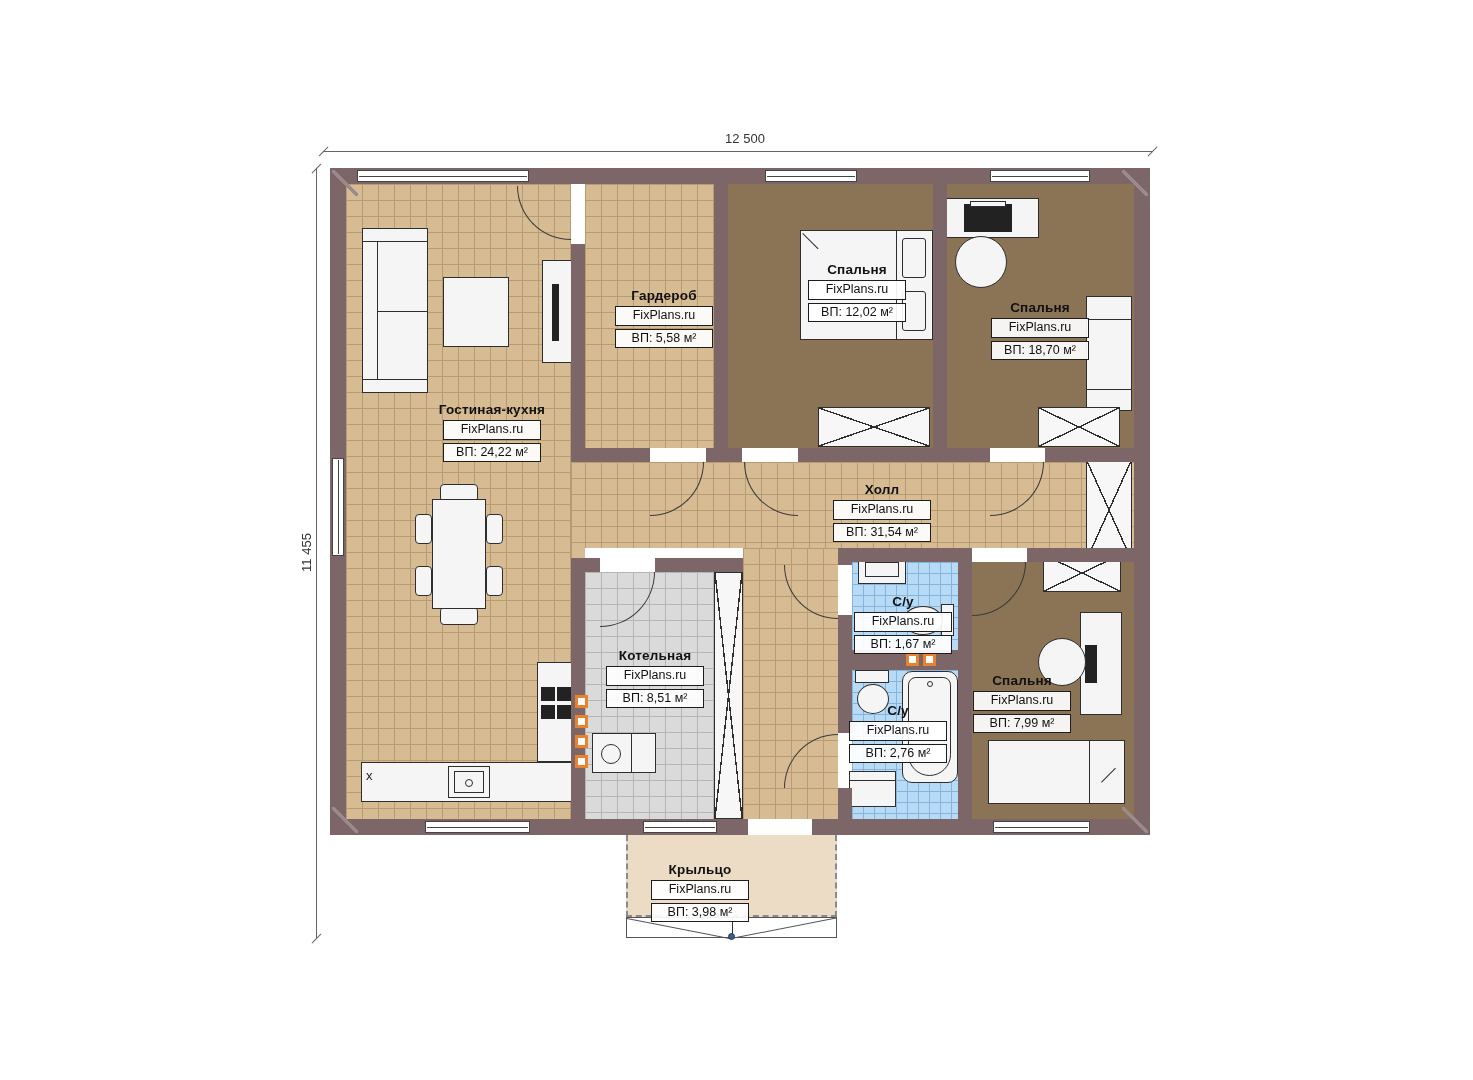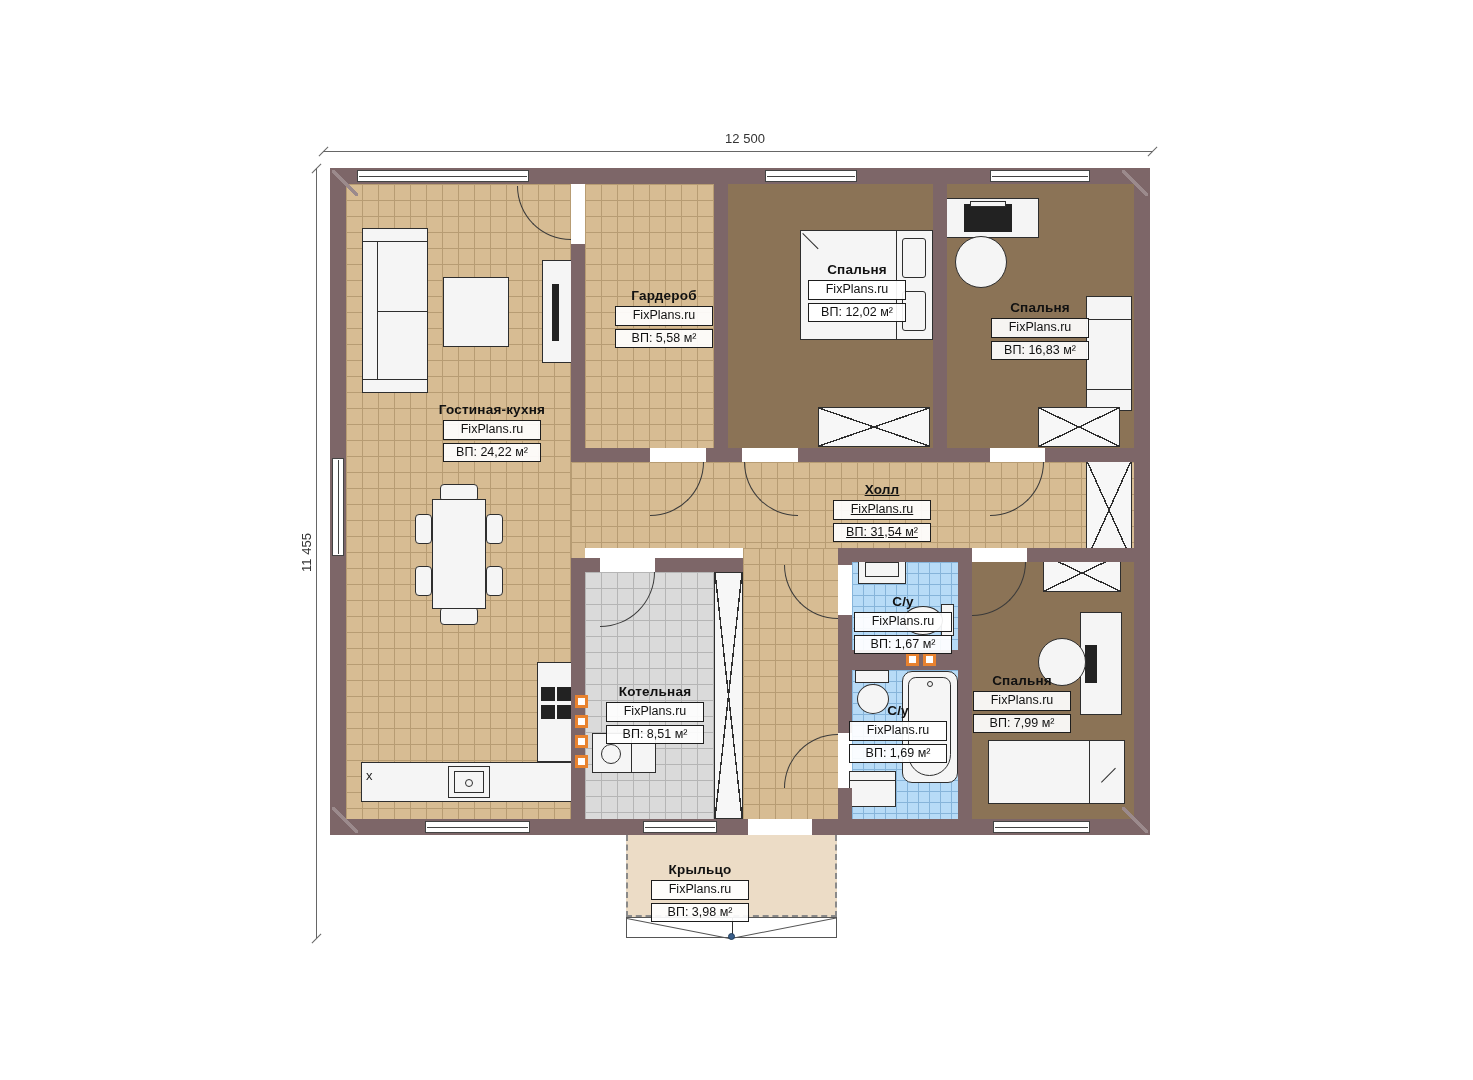--- a/index.html
+++ b/index.html
@@ -248,41 +248,41 @@
     <div class="label-box">ВП: 5,58 м²</div>
   </div>
   <div class="abs room-label label-col" style="left:857px;top:262px;">
     <div class="room-name">Спальня</div>
     <div class="label-box">FixPlans.ru</div>
     <div class="label-box">ВП: 12,02 м²</div>
   </div>
   <div class="abs room-label label-col" style="left:1040px;top:300px;">
     <div class="room-name">Спальня</div>
     <div class="label-box">FixPlans.ru</div>
-    <div class="label-box">ВП: 16,83 м²</div>
-  </div>
-  <div class="abs room-label label-col" style="left:882px;top:482px;text-decoration:underline;">
+    <div class="label-box">ВП: 18,70 м²</div>
+  </div>
+  <div class="abs room-label label-col" style="left:882px;top:482px;">
     <div class="room-name">Холл</div>
     <div class="label-box">FixPlans.ru</div>
     <div class="label-box">ВП: 31,54 м²</div>
   </div>
-  <div class="abs room-label label-col" style="left:655px;top:684px;">
+  <div class="abs room-label label-col" style="left:655px;top:648px;">
     <div class="room-name">Котельная</div>
     <div class="label-box">FixPlans.ru</div>
     <div class="label-box">ВП: 8,51 м²</div>
   </div>
   <div class="abs room-label label-col" style="left:903px;top:594px;">
     <div class="room-name">С/у</div>
     <div class="label-box">FixPlans.ru</div>
     <div class="label-box">ВП: 1,67 м²</div>
   </div>
   <div class="abs room-label label-col" style="left:898px;top:703px;">
     <div class="room-name">С/у</div>
     <div class="label-box">FixPlans.ru</div>
-    <div class="label-box">ВП: 1,69 м²</div>
+    <div class="label-box">ВП: 2,76 м²</div>
   </div>
   <div class="abs room-label label-col" style="left:1022px;top:673px;">
     <div class="room-name">Спальня</div>
     <div class="label-box">FixPlans.ru</div>
     <div class="label-box">ВП: 7,99 м²</div>
   </div>
   <div class="abs room-label label-col" style="left:700px;top:862px;">
     <div class="room-name">Крыльцо</div>
     <div class="label-box">FixPlans.ru</div>
     <div class="label-box">ВП: 3,98 м²</div>

